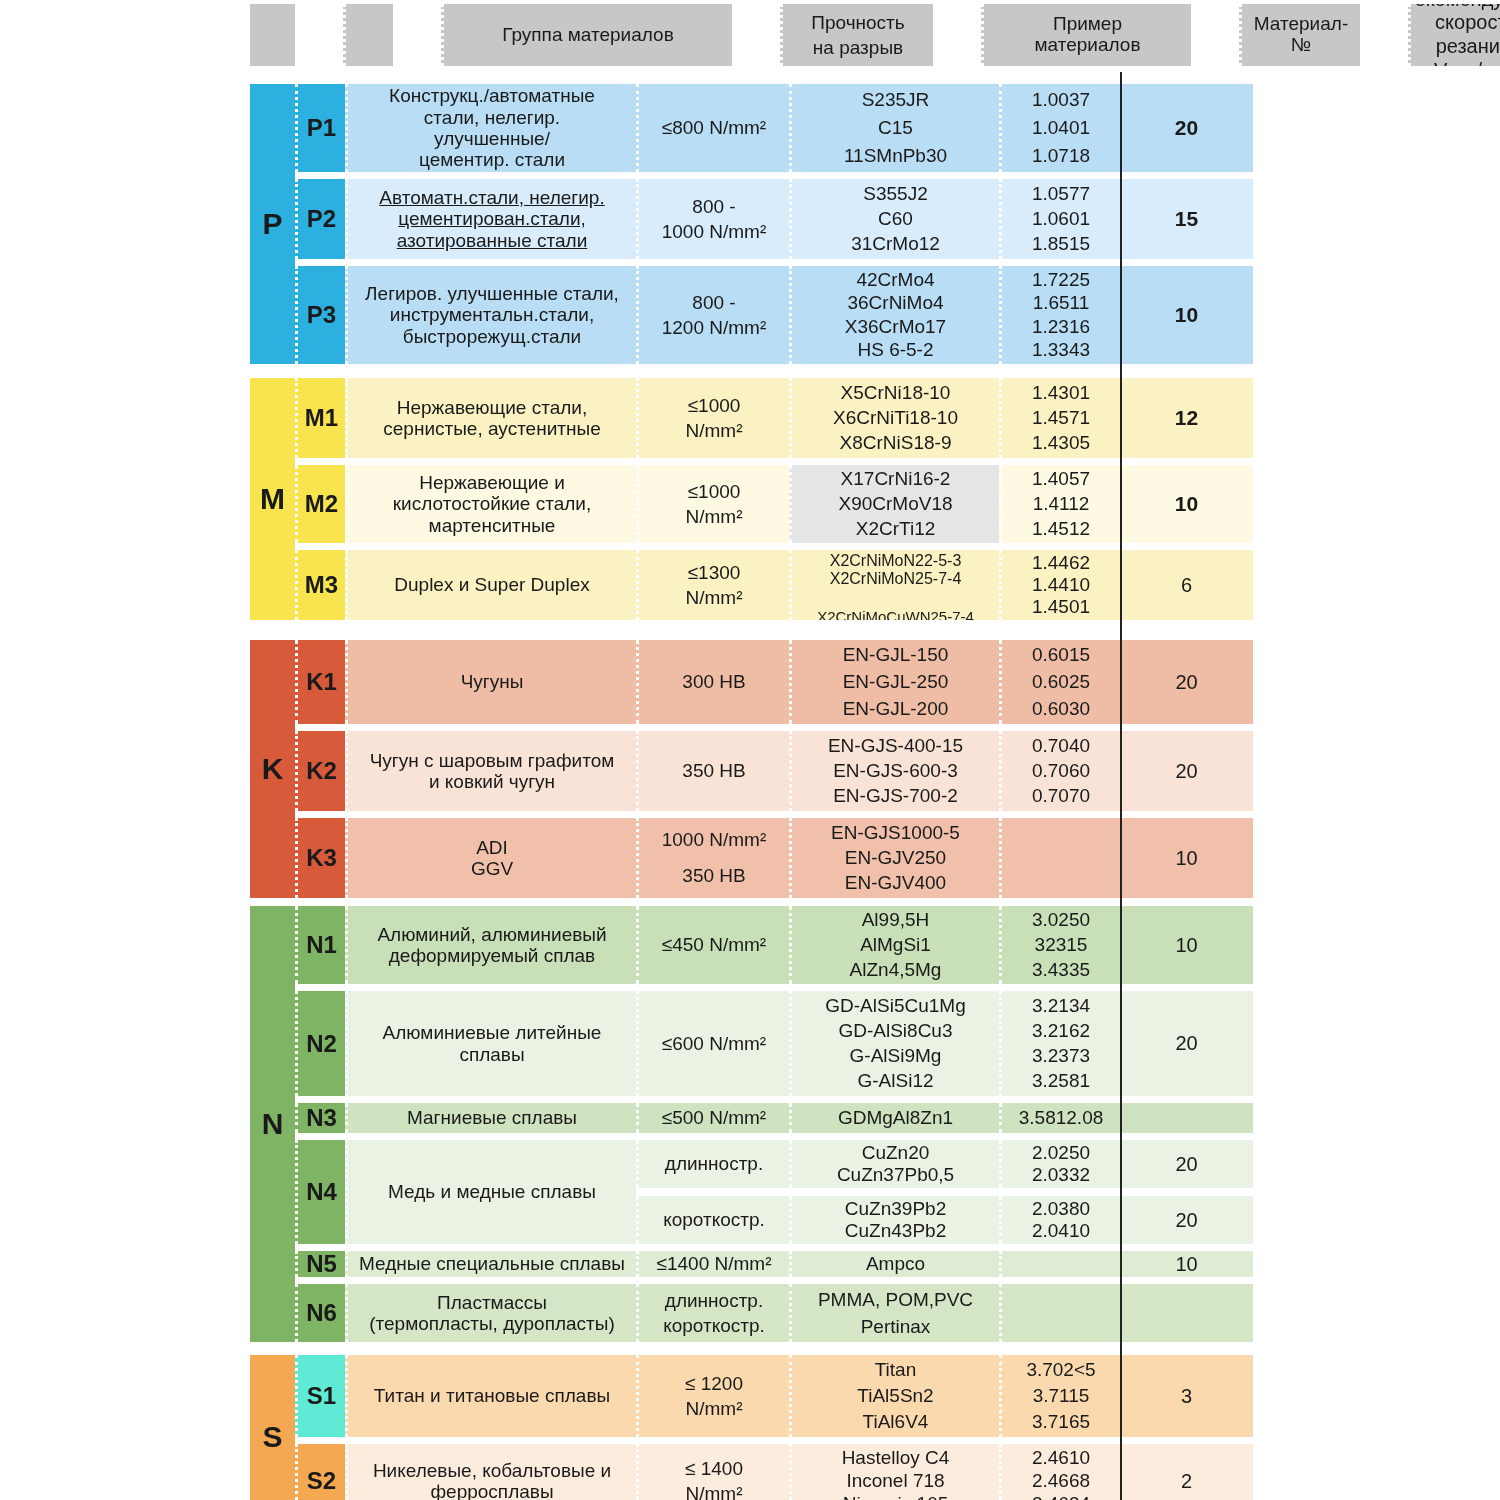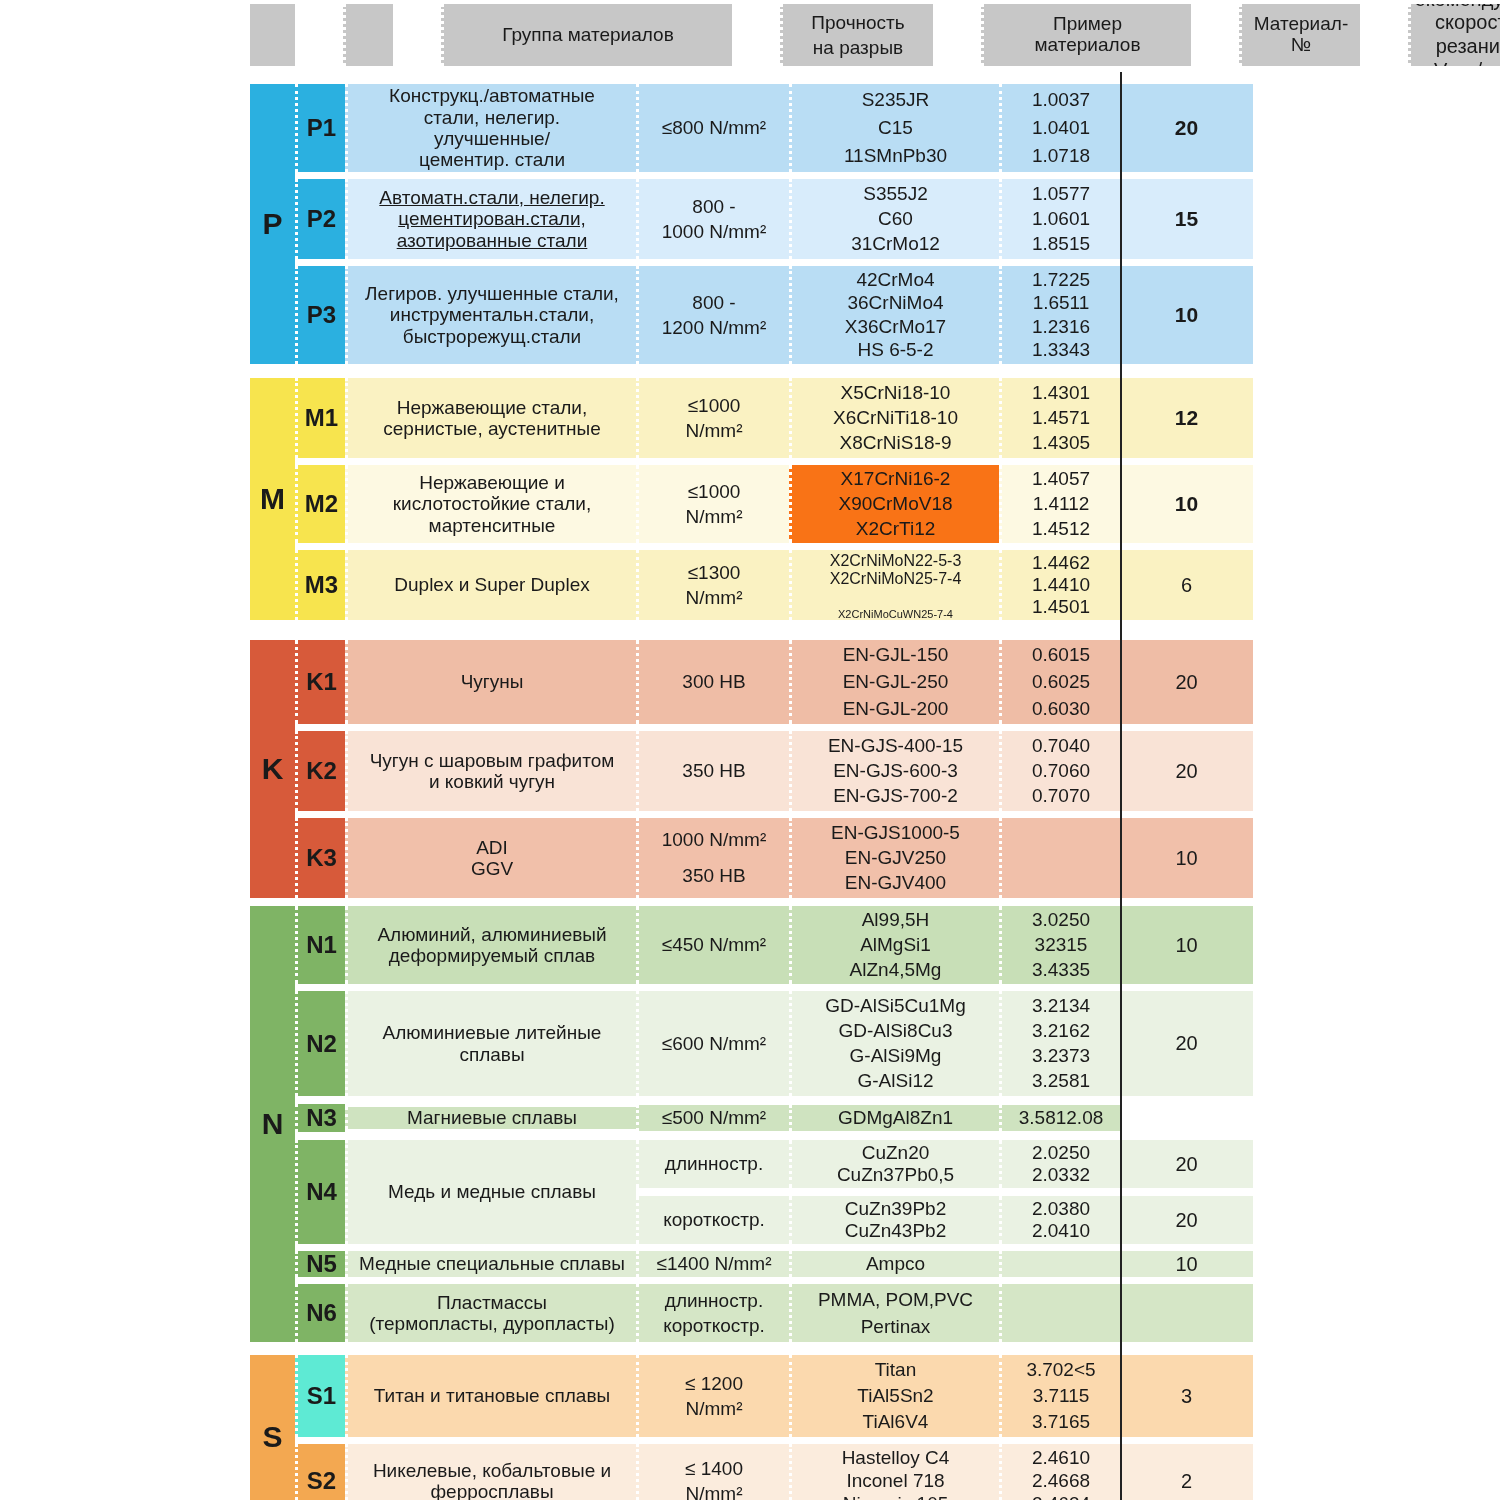--- a/index.html
+++ b/index.html
@@ -24,21 +24,21 @@
   .row{display:flex;}
   .label{font-weight:bold;font-size:24px;}
   .c-group{font-size:19px;line-height:1.13;}
   .c-strength{font-size:19px;line-height:1.32;}
   .stack{justify-content:space-around;padding:2px 0;}
   .spread{justify-content:space-around;padding:4px 0;}
   .c-ex,.c-mat{font-size:19px;}
   .c-speed{font-size:20px;}
   .bold{font-weight:bold;font-size:21px;}
   .sm{font-size:16px;}
-  .xs{font-size:11px;margin-top:20px;}
+  .xs{font-size:15px;margin-top:20px;}
   .line{display:block;}
   .subwrap{display:flex;flex-direction:column;}
   .subwrap > .subrow:first-child{margin-bottom:8px;}
   .subrow{display:flex;}
   .vline{position:absolute;left:870px;top:68px;bottom:2px;width:2px;background:#222222;}
 </style>
 </head>
 <body>
 
 <div class="table">
@@ -194,21 +194,21 @@
             </div>
             <div class="cell c-group sep" style="background: rgb(253, 249, 226);">
               <span class="line">Нержавеющие и</span>
               <span class="line">кислотостойкие стали,</span>
               <span class="line">мартенситные</span>
             </div>
             <div class="cell c-strength sep" style="background: rgb(253, 249, 226);">
               <span class="line">≤1000</span>
               <span class="line">N/mm²</span>
             </div>
-            <div class="cell c-ex sep stack" style="background: #f97316;">
+            <div class="cell c-ex sep stack" style="background: #e5e5e5;">
               <span class="line">X17CrNi16-2</span>
               <span class="line">X90CrMoV18</span>
               <span class="line">X2CrTi12</span>
             </div>
             <div class="cell c-mat sep stack" style="background: rgb(253, 249, 226);">
               <span class="line">1.4057</span>
               <span class="line">1.4112</span>
               <span class="line">1.4512</span>
             </div>
             <div class="cell c-speed" style="background: rgb(253, 249, 226);">
@@ -370,21 +370,21 @@
             <div class="cell c-mat sep stack" style="background: rgb(234, 242, 227);">
               <span class="line">3.2134</span>
               <span class="line">3.2162</span>
               <span class="line">3.2373</span>
               <span class="line">3.2581</span>
             </div>
             <div class="cell c-speed" style="background: rgb(234, 242, 227);">
               <span>20</span>
             </div>
           </div>
-          <div class="row" style="height: 30px; align-items: center;">
+          <div class="row" style="height: 30px;">
             <div class="cell c-label label sep" style="background: rgb(127, 180, 101);">
               <span>N3</span>
             </div>
             <div class="cell c-group sep" style="background: rgb(207, 227, 192);">
               <span class="line">Магниевые сплавы</span>
             </div>
             <div class="cell c-strength sep" style="background: rgb(207, 227, 192);">
               <span class="line">≤500 N/mm²</span>
             </div>
             <div class="cell c-ex sep stack" style="background: rgb(207, 227, 192);">

